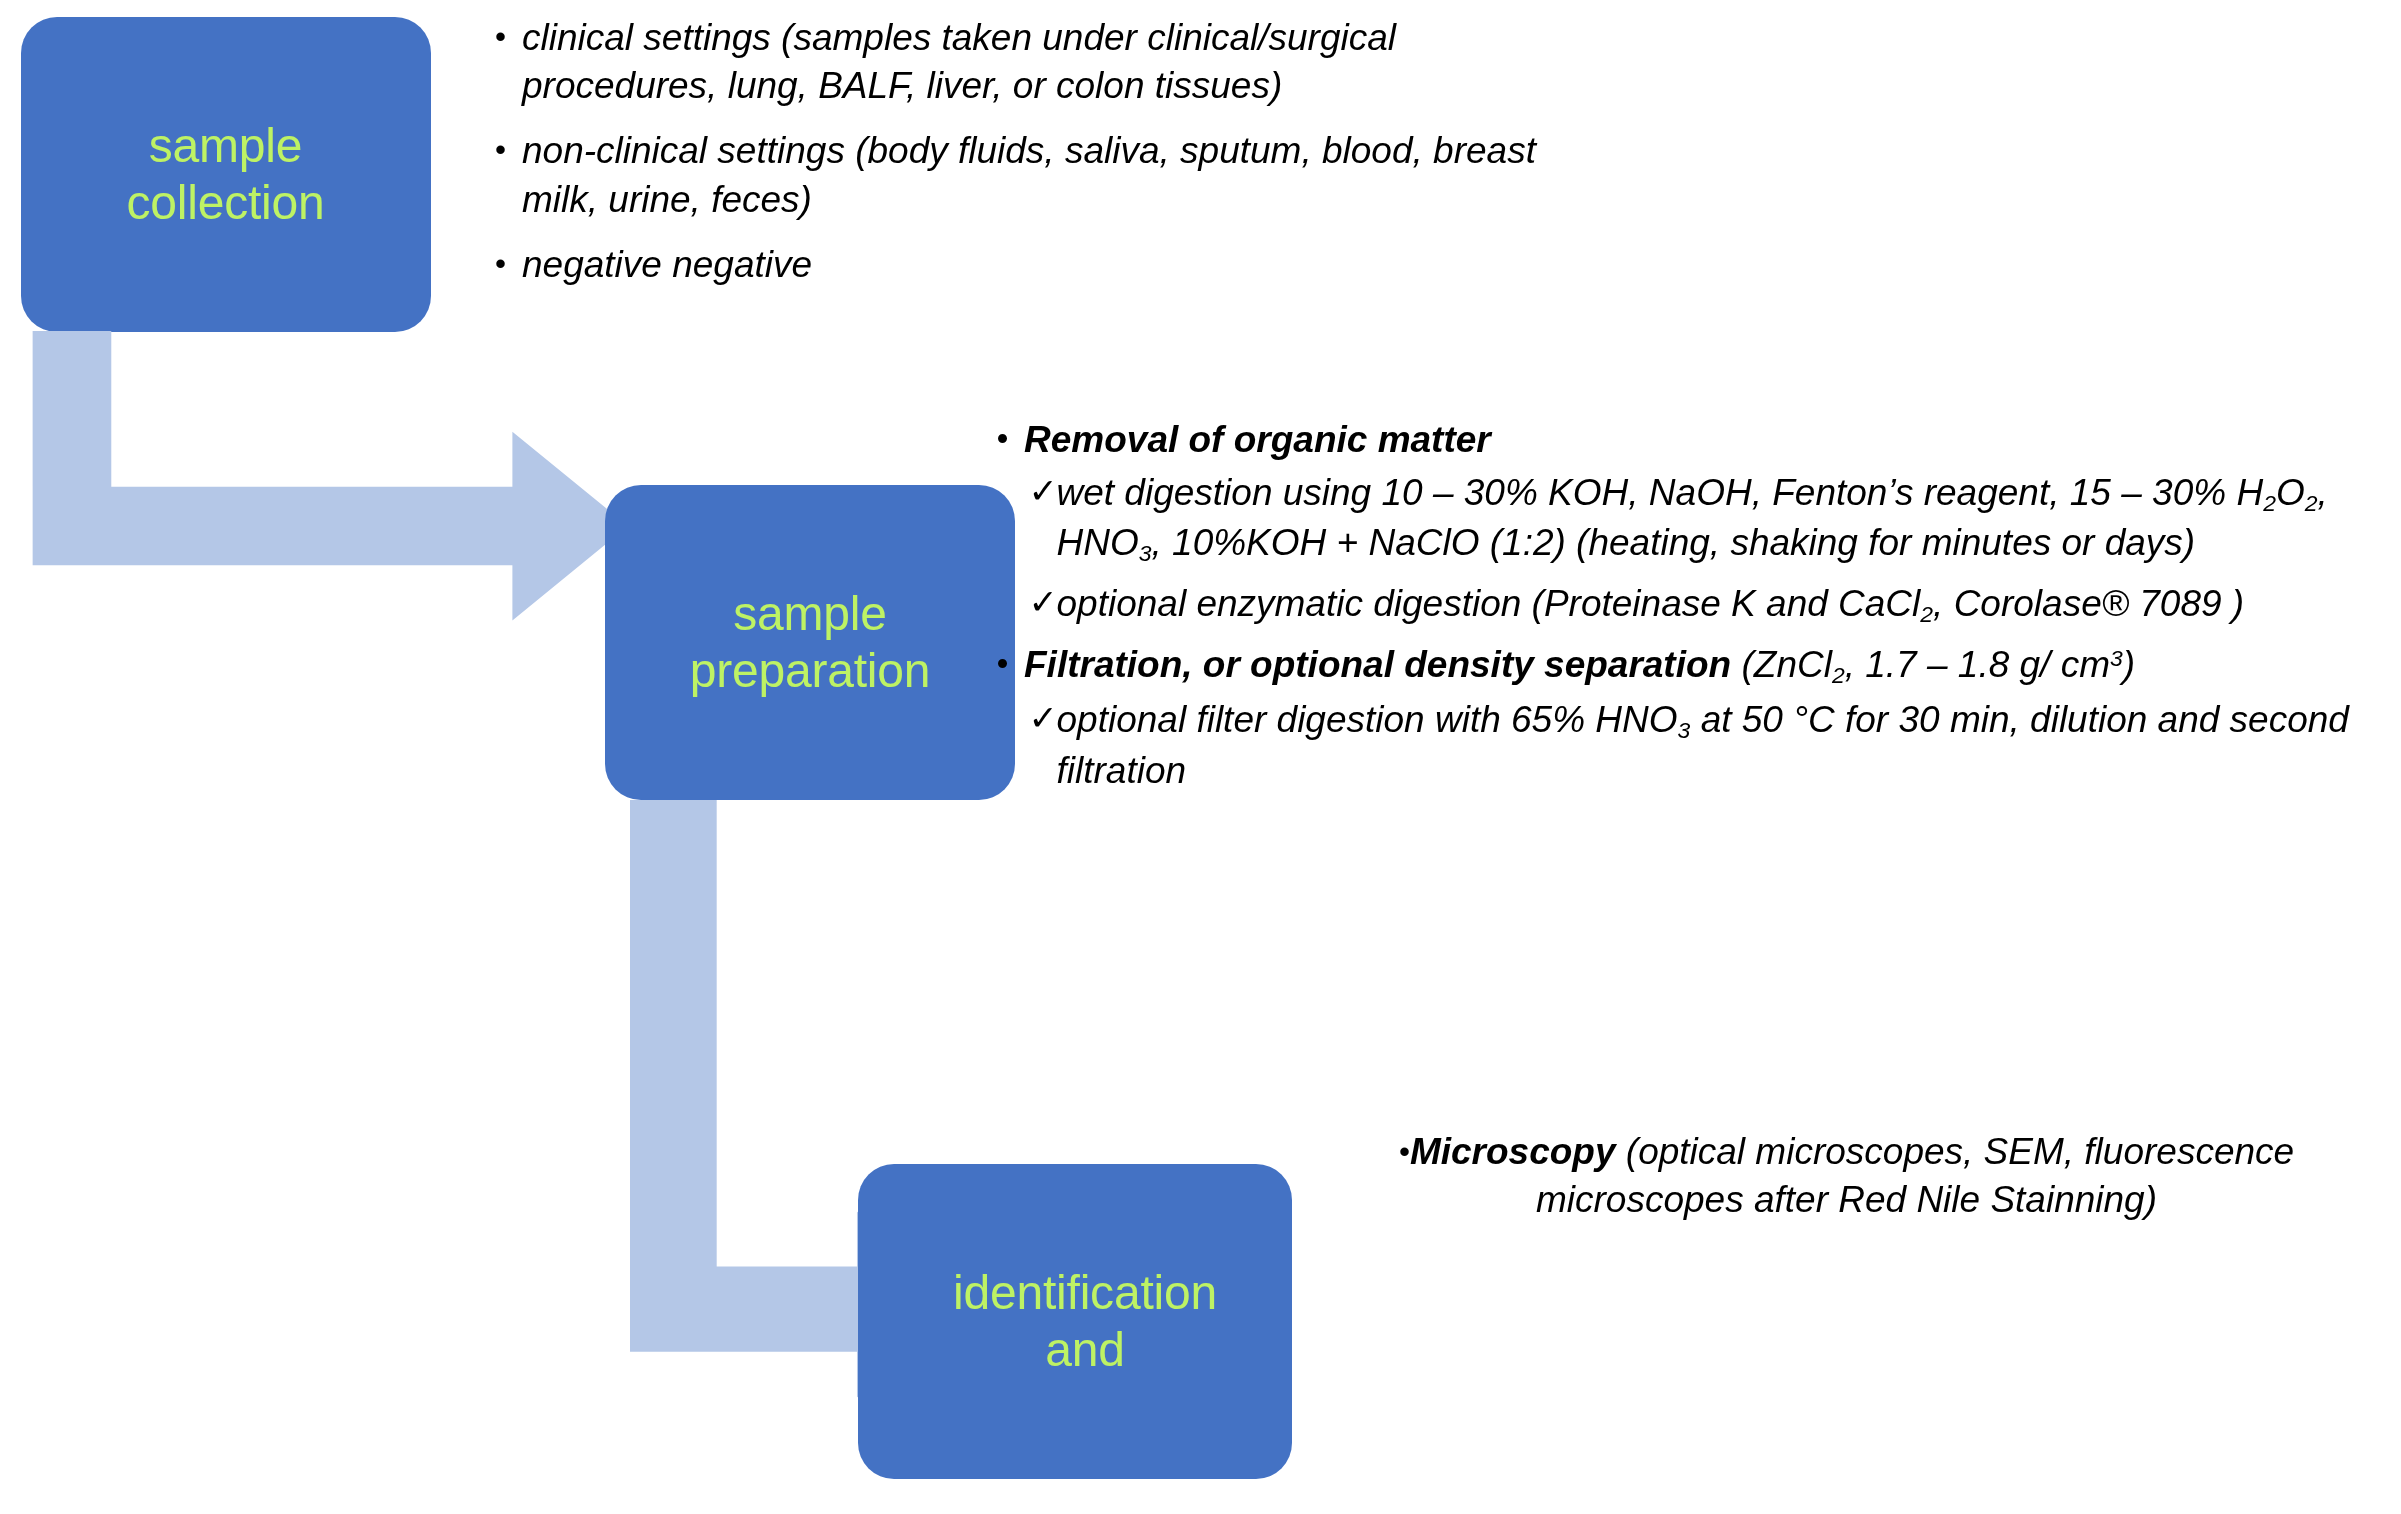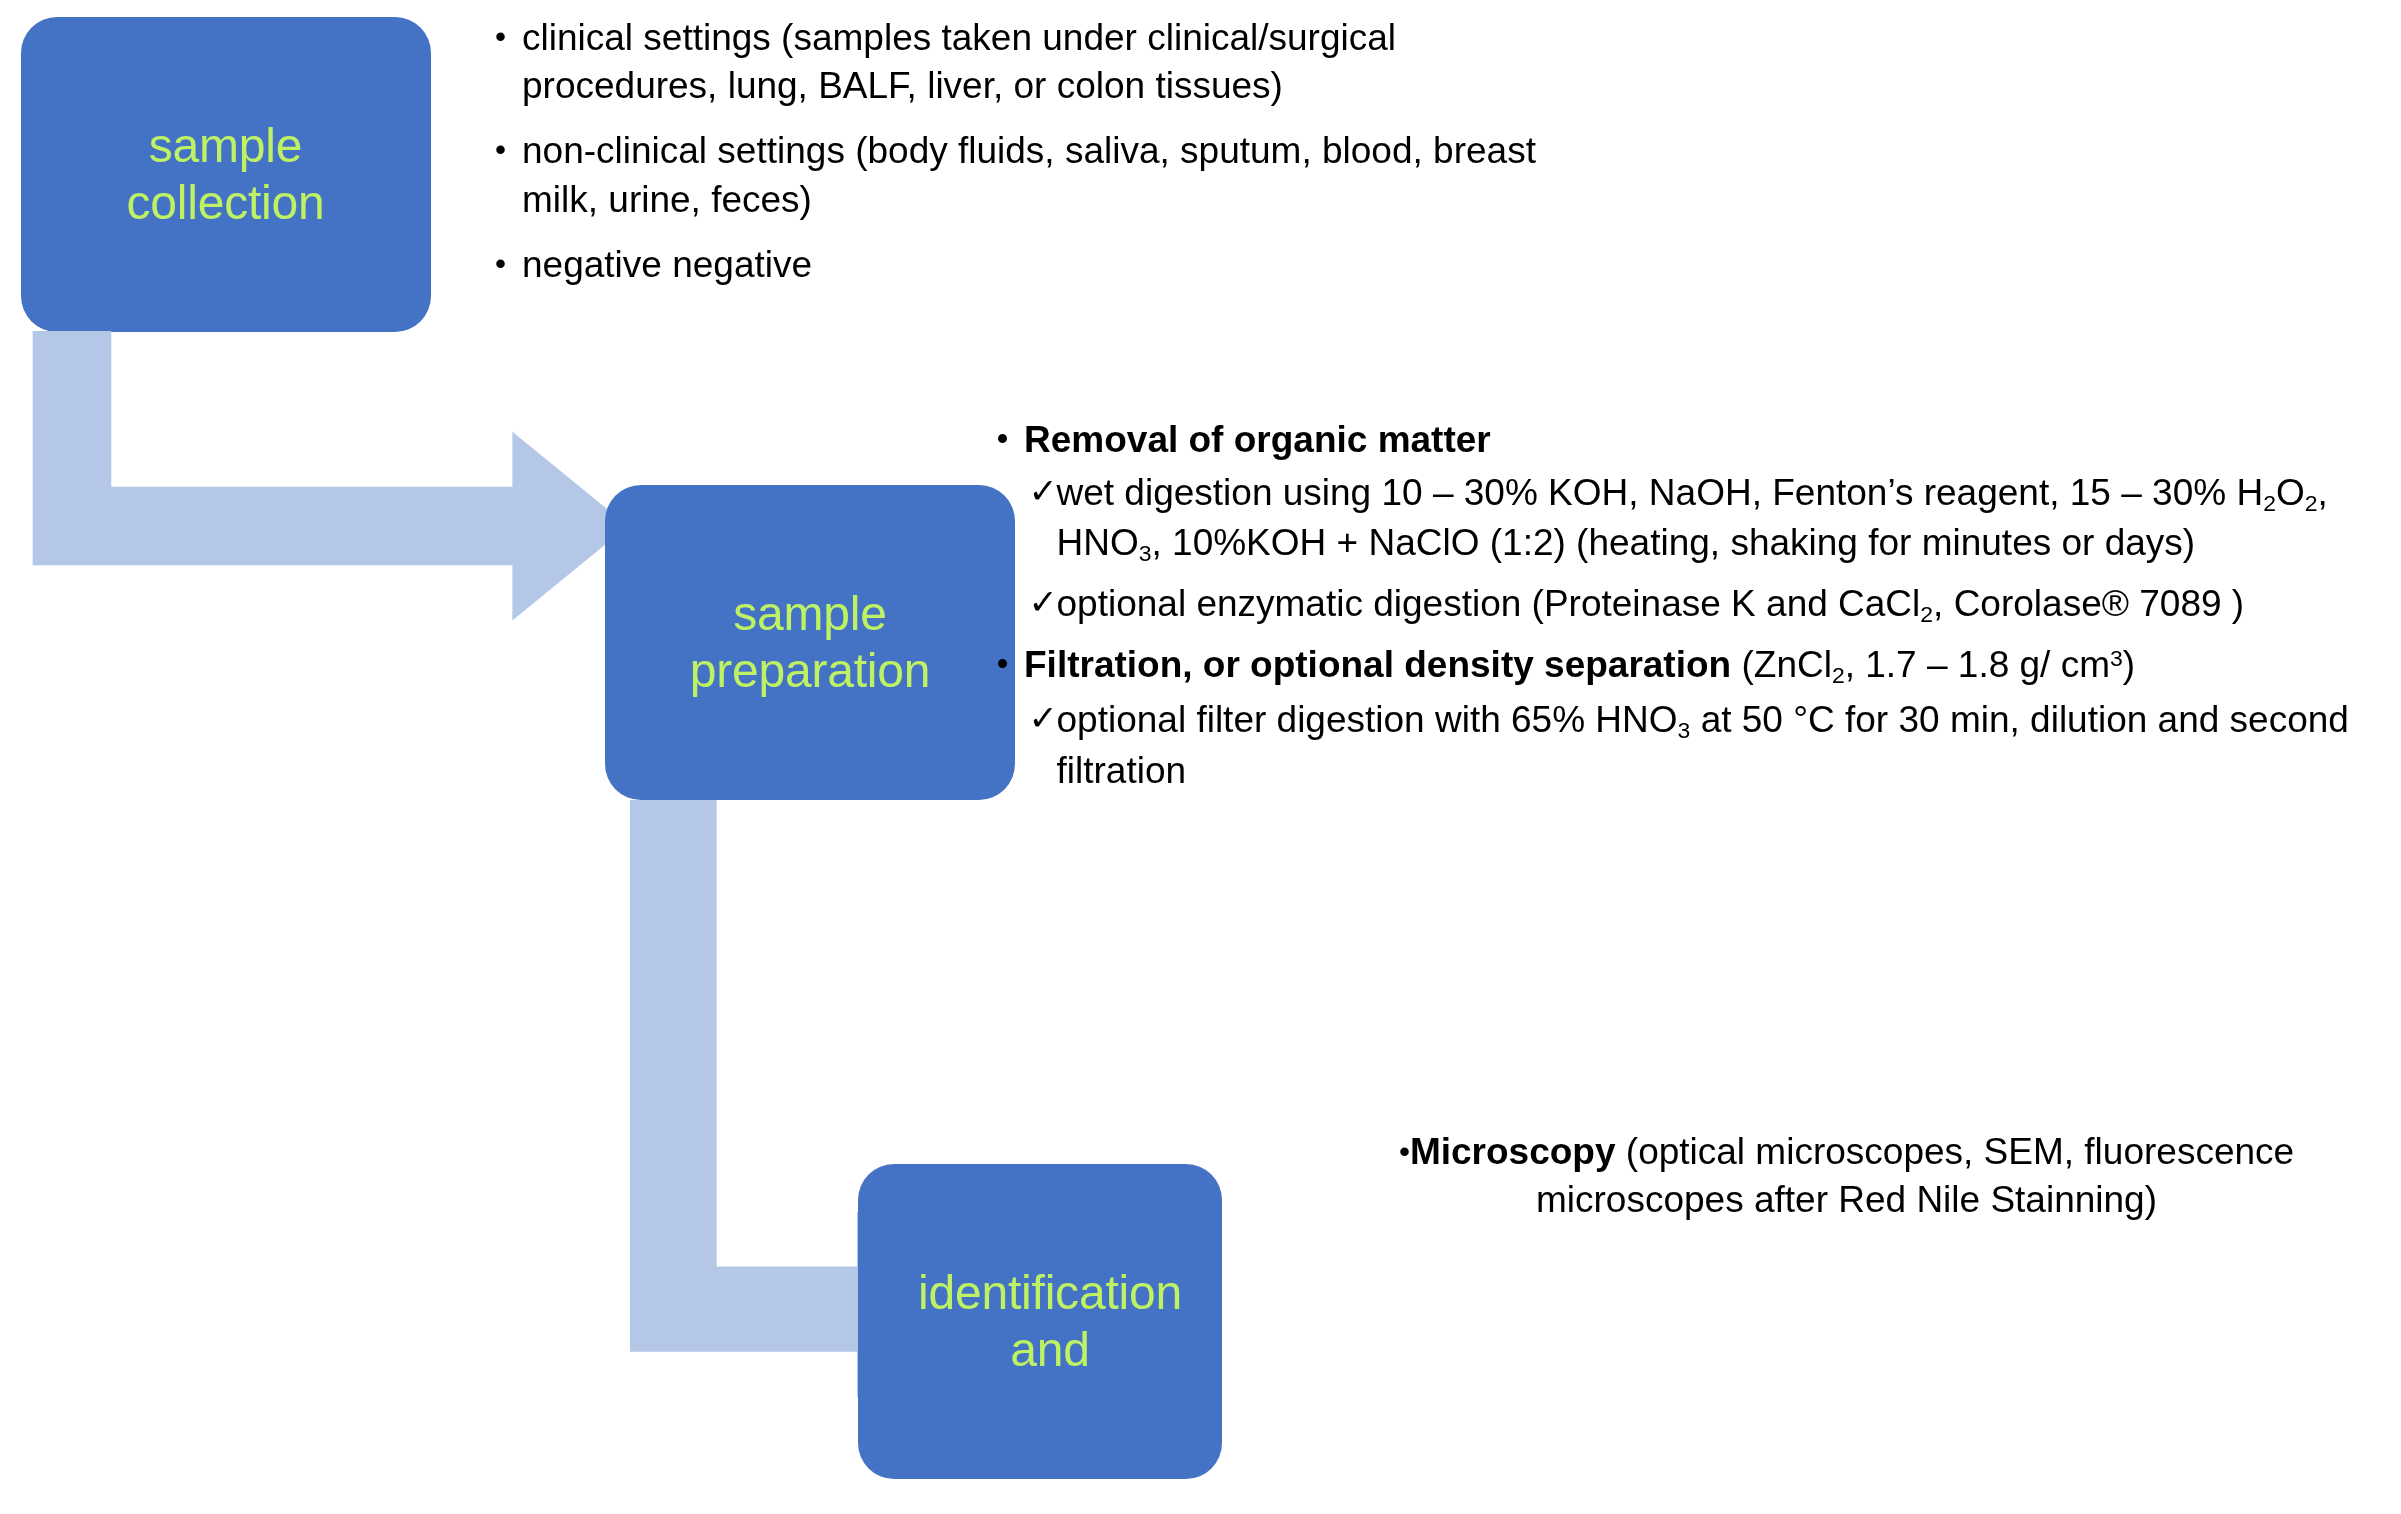--- a/index.html
+++ b/index.html
@@ -31,41 +31,41 @@
     color: #bef264;
     font-size: 48px;
     line-height: 1.18;
     letter-spacing: -0.2px;
     box-sizing: border-box;
     padding: 4.7px 11px;
   }
 
   #box-collection { left: 20.5px;   top: 17.3px;   width: 410px; height: 315px; }
   #box-preparation{ left: 605px;  top: 485px;  width: 410px; height: 315px; }
-  #box-identification{ left: 858px; top: 1164px; width: 364px; height: 315px; padding-left: 31px; }
+  #box-identification{ left: 858px; top: 1164px; width: 434px; height: 315px; padding-left: 31px; }
 
   
   .elbow-arrow { position: absolute; }
   .elbow-arrow svg { display: block; }
 
   #arrow-1 { left: 31.5px;  top: 331px;  width: 599px; height: 291px; }
   #arrow-2 { left: 630px; top: 800px; width: 331px; height: 599px; }
 
   
   .txt-block { position: absolute; }
 
   .bullet-row {
     display: flex;
     align-items: flex-start;
   }
   .bullet-mark {
     flex: 0 0 auto;
     display: inline-block;
   }
-  .bullet-text { flex: 1 1 auto; }
+  .bullet-text { flex: 1 1 auto; font-style: italic; }
 
   
   #list-collection {
     left: 495px;
     top: 14px;
     width: 1087px;
     font-size: 37px;
     line-height: 1.30;
   }
   #list-collection .bullet-row { margin-bottom: 17.3px; }

